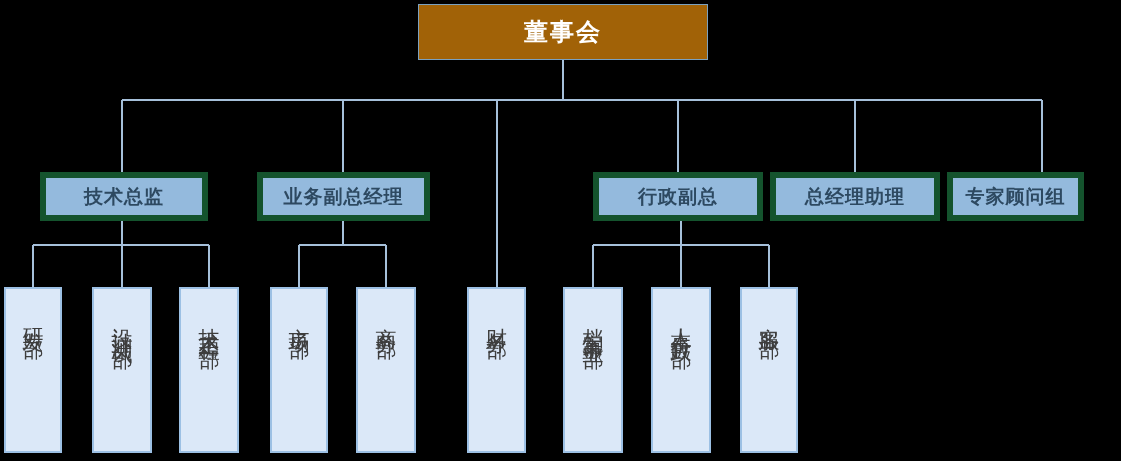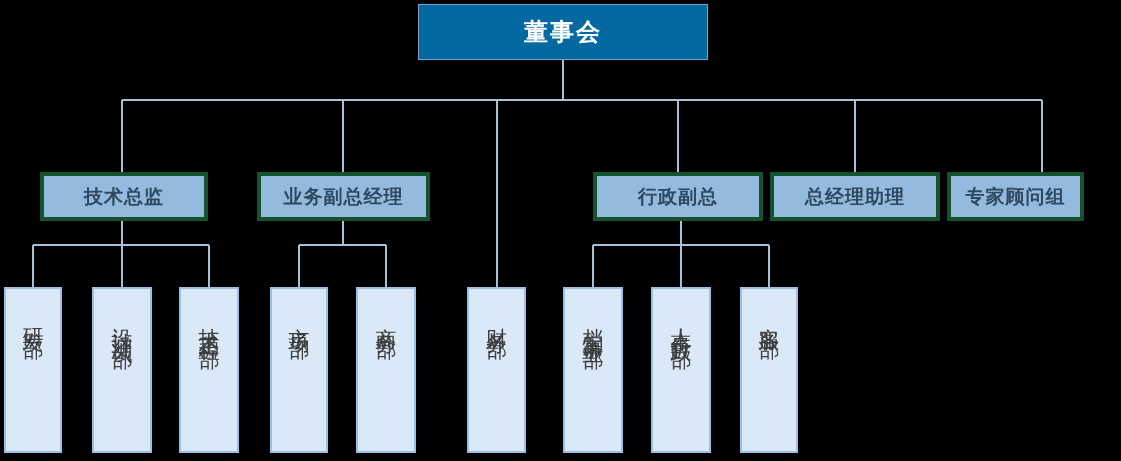--- a/index.html
+++ b/index.html
@@ -24,32 +24,32 @@
   .node {
     position: absolute;
     box-sizing: border-box;
     display: flex;
     align-items: center;
     justify-content: center;
   }
   .root-box {
     left: 418px; top: 4px;
     width: 290px; height: 56px;
-    background: #0369a1;
+    background: #a16207;
     border: 1px solid #7ba1c0;
     color: #ffffff;
     font-size: 24px;
     font-weight: bold;
     letter-spacing: 2px;
   }
   .l2-box {
     top: 172px;
     height: 49px;
     background: #94badd;
-    border: 4px solid #14532d;
+    border: 6px solid #14532d;
     color: #2d4961;
     font-size: 19px;
     font-weight: bold;
     letter-spacing: 1px;
   }
   .l2-1 { left: 40px;  width: 168px; }
   .l2-2 { left: 257px; width: 173px; }
   .l2-3 { left: 593px; width: 170px; }
   .l2-4 { left: 770px; width: 170px; }
   .l2-5 { left: 947px; width: 137px; }

